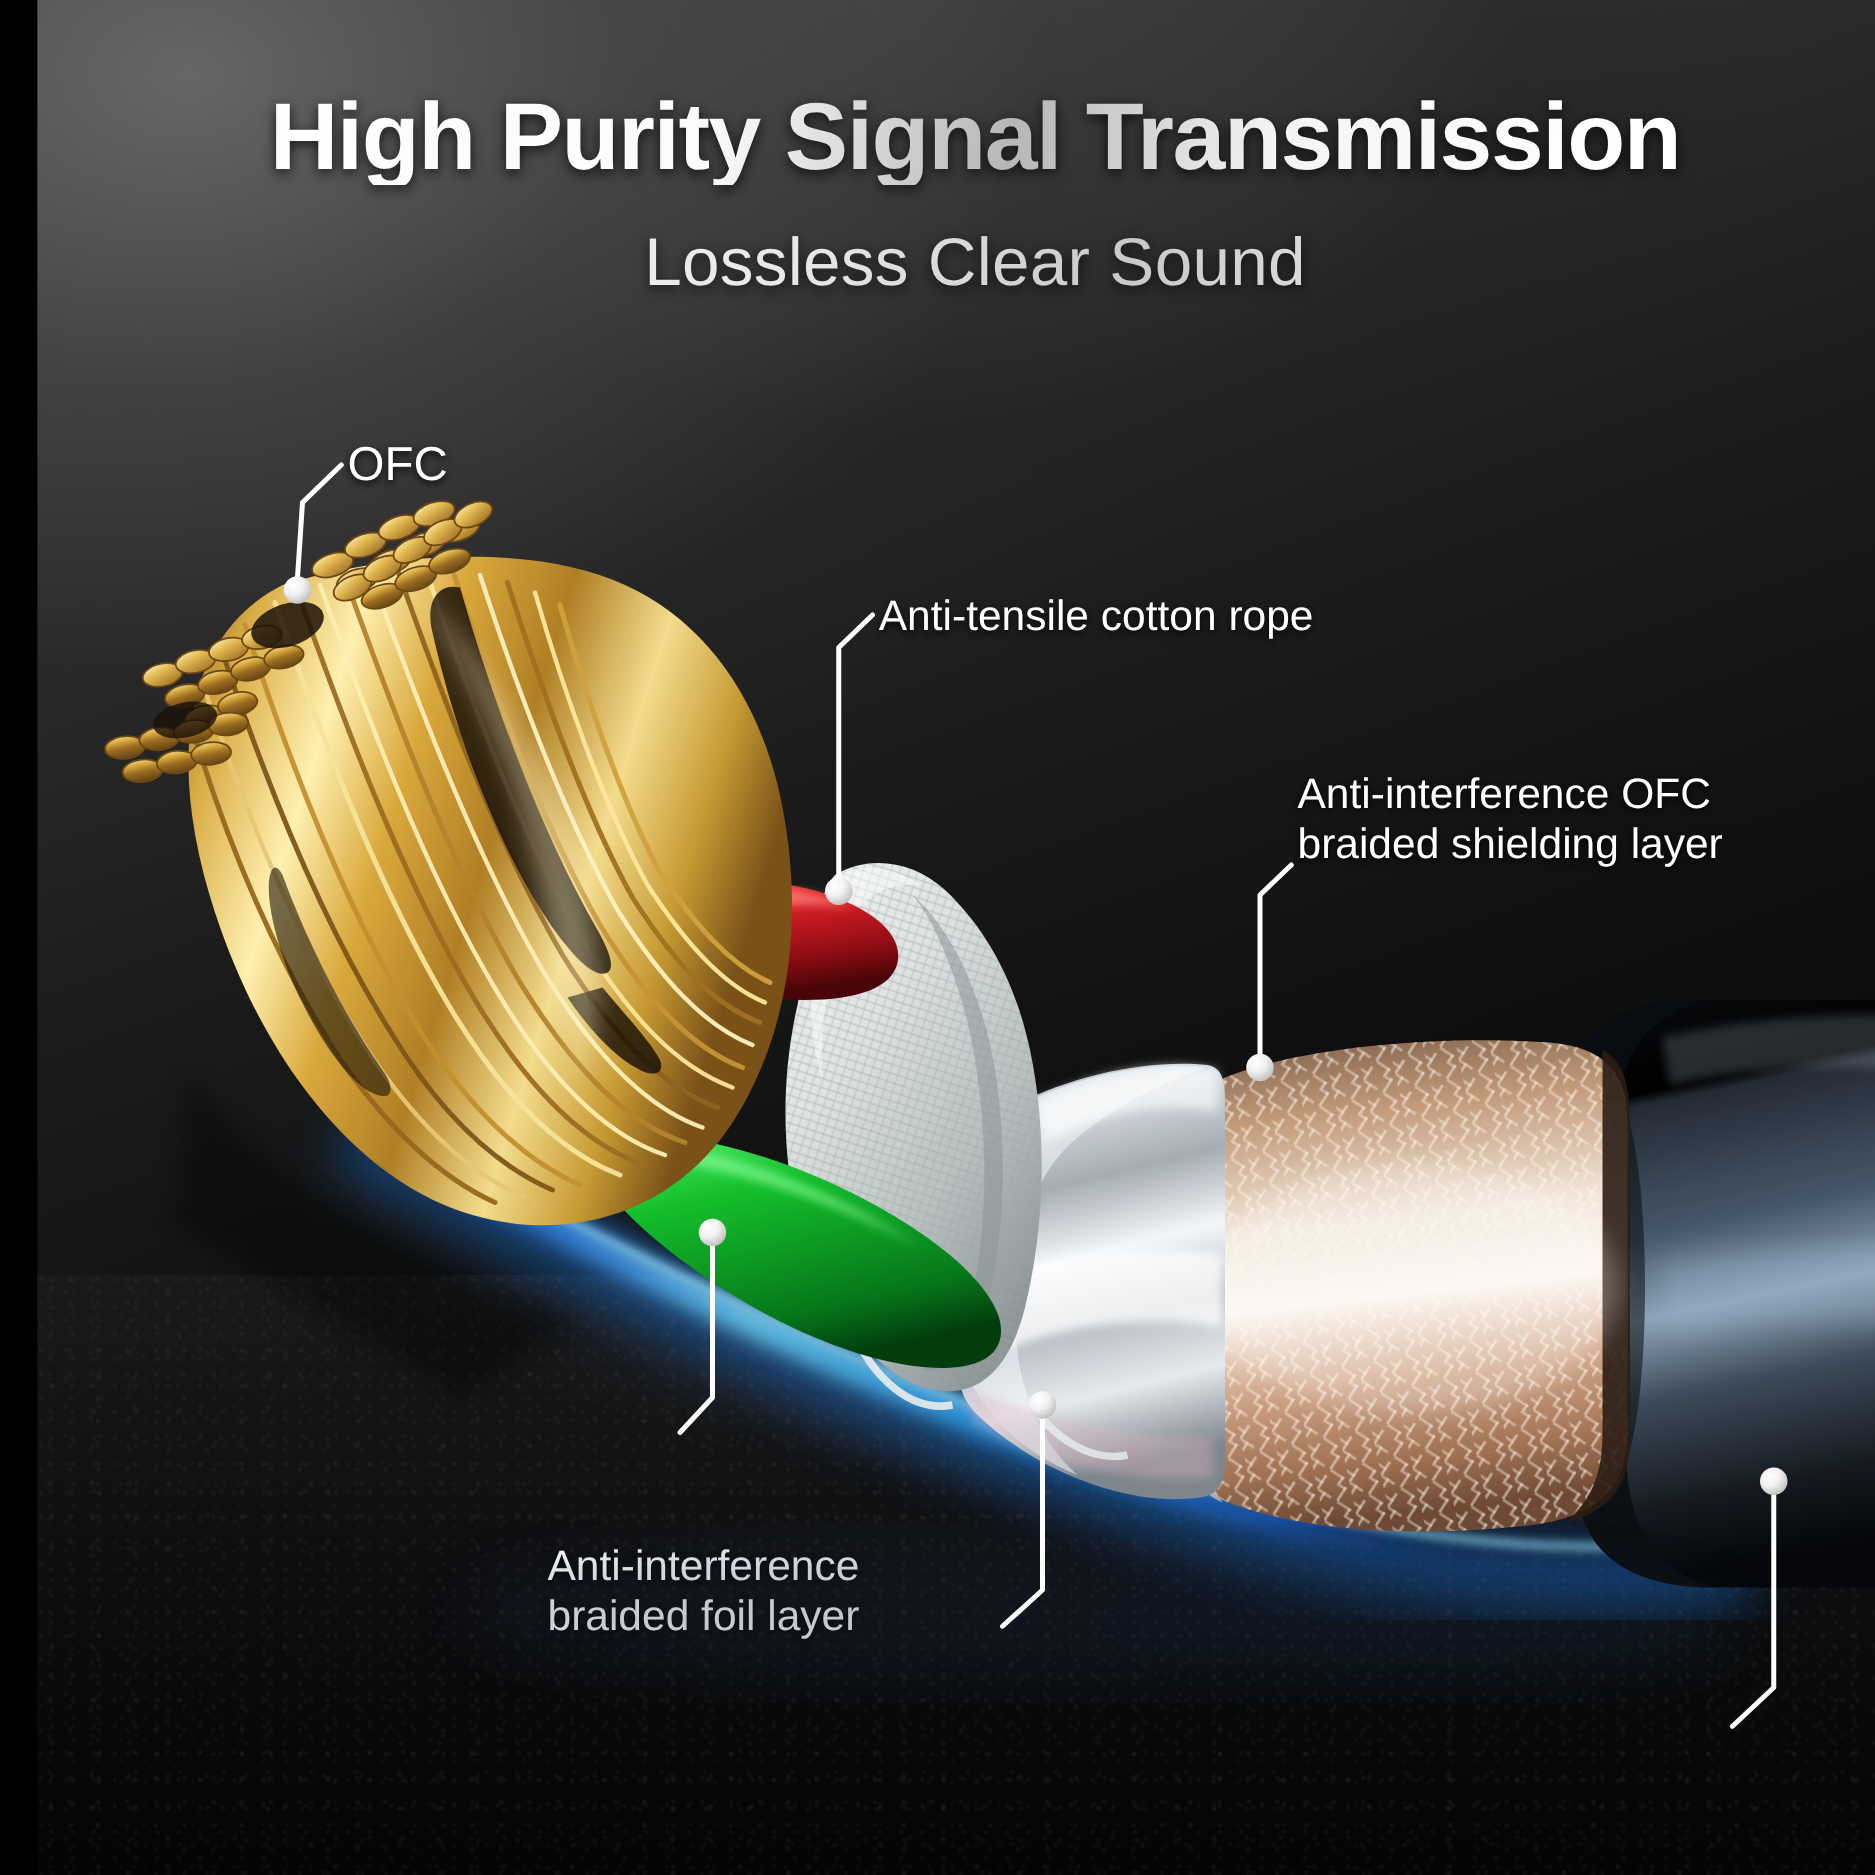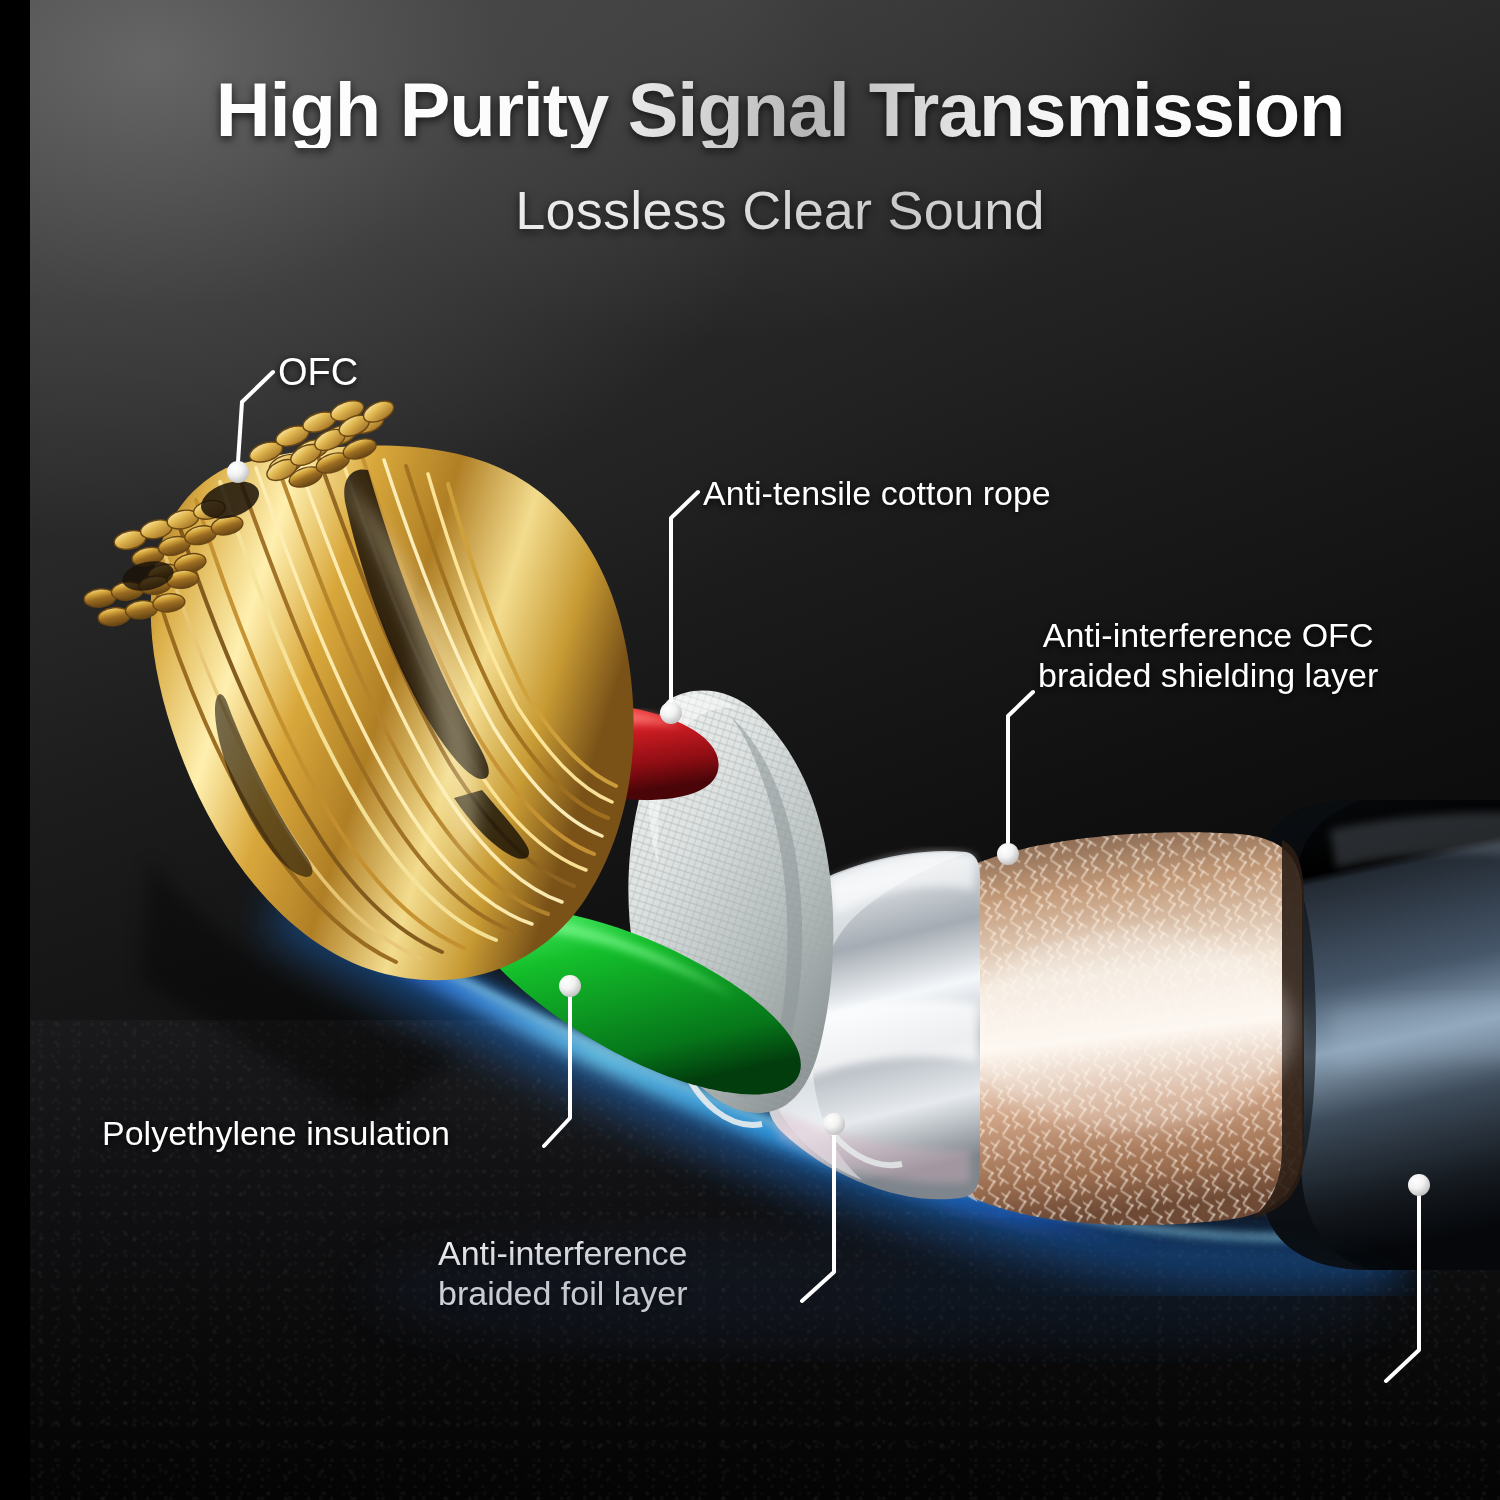--- a/index.html
+++ b/index.html
@@ -54,21 +54,21 @@
   }
 
   
   .label {
     position:absolute; color:#ffffff; font-size:34px; font-weight:400;
     line-height:1.18; letter-spacing:0px; white-space:pre;
     text-shadow:0 2px 6px rgba(0,0,0,.85);
   }
   #lbl-ofc        { left:248px;  top:350px;  font-size:38px;text-align:center; }
   #lbl-cotton     { left:673px;  top:473px; }
-  #lbl-braid      { left:1008px; top:615px;  text-align:center; }
+  #lbl-braid      { left:1008px; top:615px;  text-align:left; }
   #lbl-poly       { left:72px;   top:1113px; }
   #lbl-foil       { left:408px;  top:1233px; }
   #lbl-pvc        { left:900px;  top:1355px; }
 
   
   svg.overlay { position:absolute; left:0; top:0; width:1500px; height:1500px; overflow:visible; }
   #cable-svg { z-index:2; }
   #leader-svg { z-index:5; }
   .leader { fill:none; stroke:#ffffff; stroke-width:4; stroke-linecap:round; stroke-linejoin:round; }
 </style>
@@ -401,17 +401,16 @@
     </g>
   </svg>
 
   <div id="title">High Purity Signal Transmission</div>
   <div id="subtitle">Lossless Clear Sound</div>
 
   <div class="label" id="lbl-ofc">OFC</div>
   <div class="label" id="lbl-cotton">Anti-tensile cotton rope</div>
   <div class="label" id="lbl-braid">Anti-interference OFC
 braided shielding layer</div>
-  <div class="label" id="lbl-poly">Polyethylene insulation</div>
   <div class="label" id="lbl-foil">Anti-interference
 braided foil layer</div>
 
 </div>
 
 </body></html>

